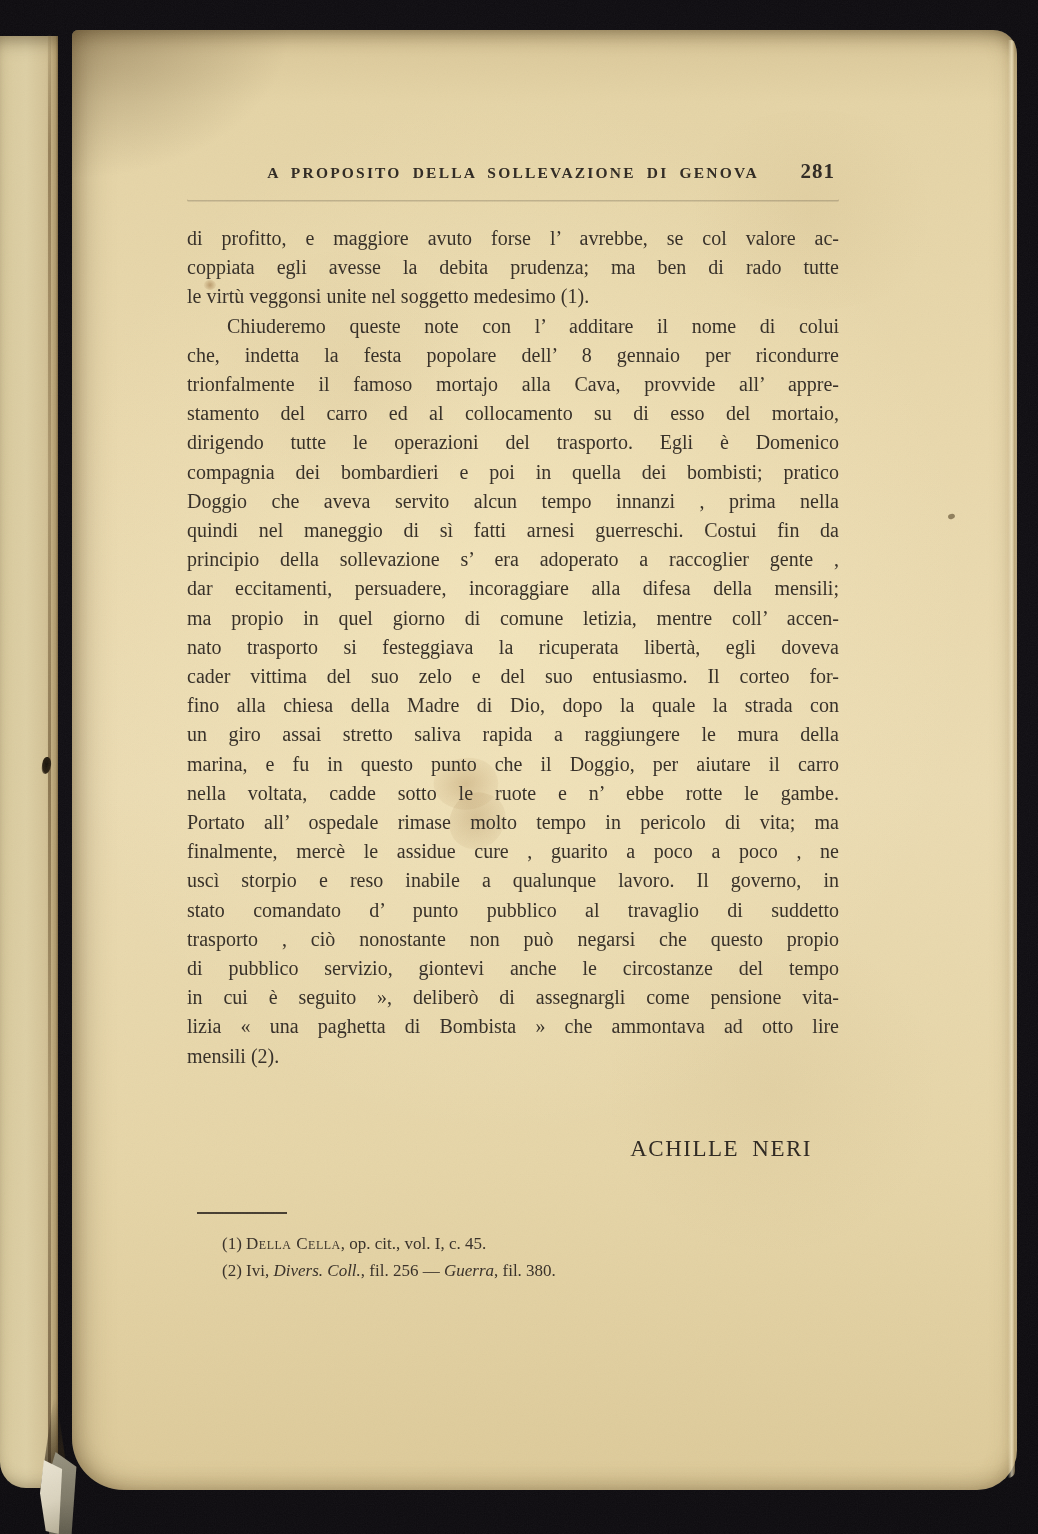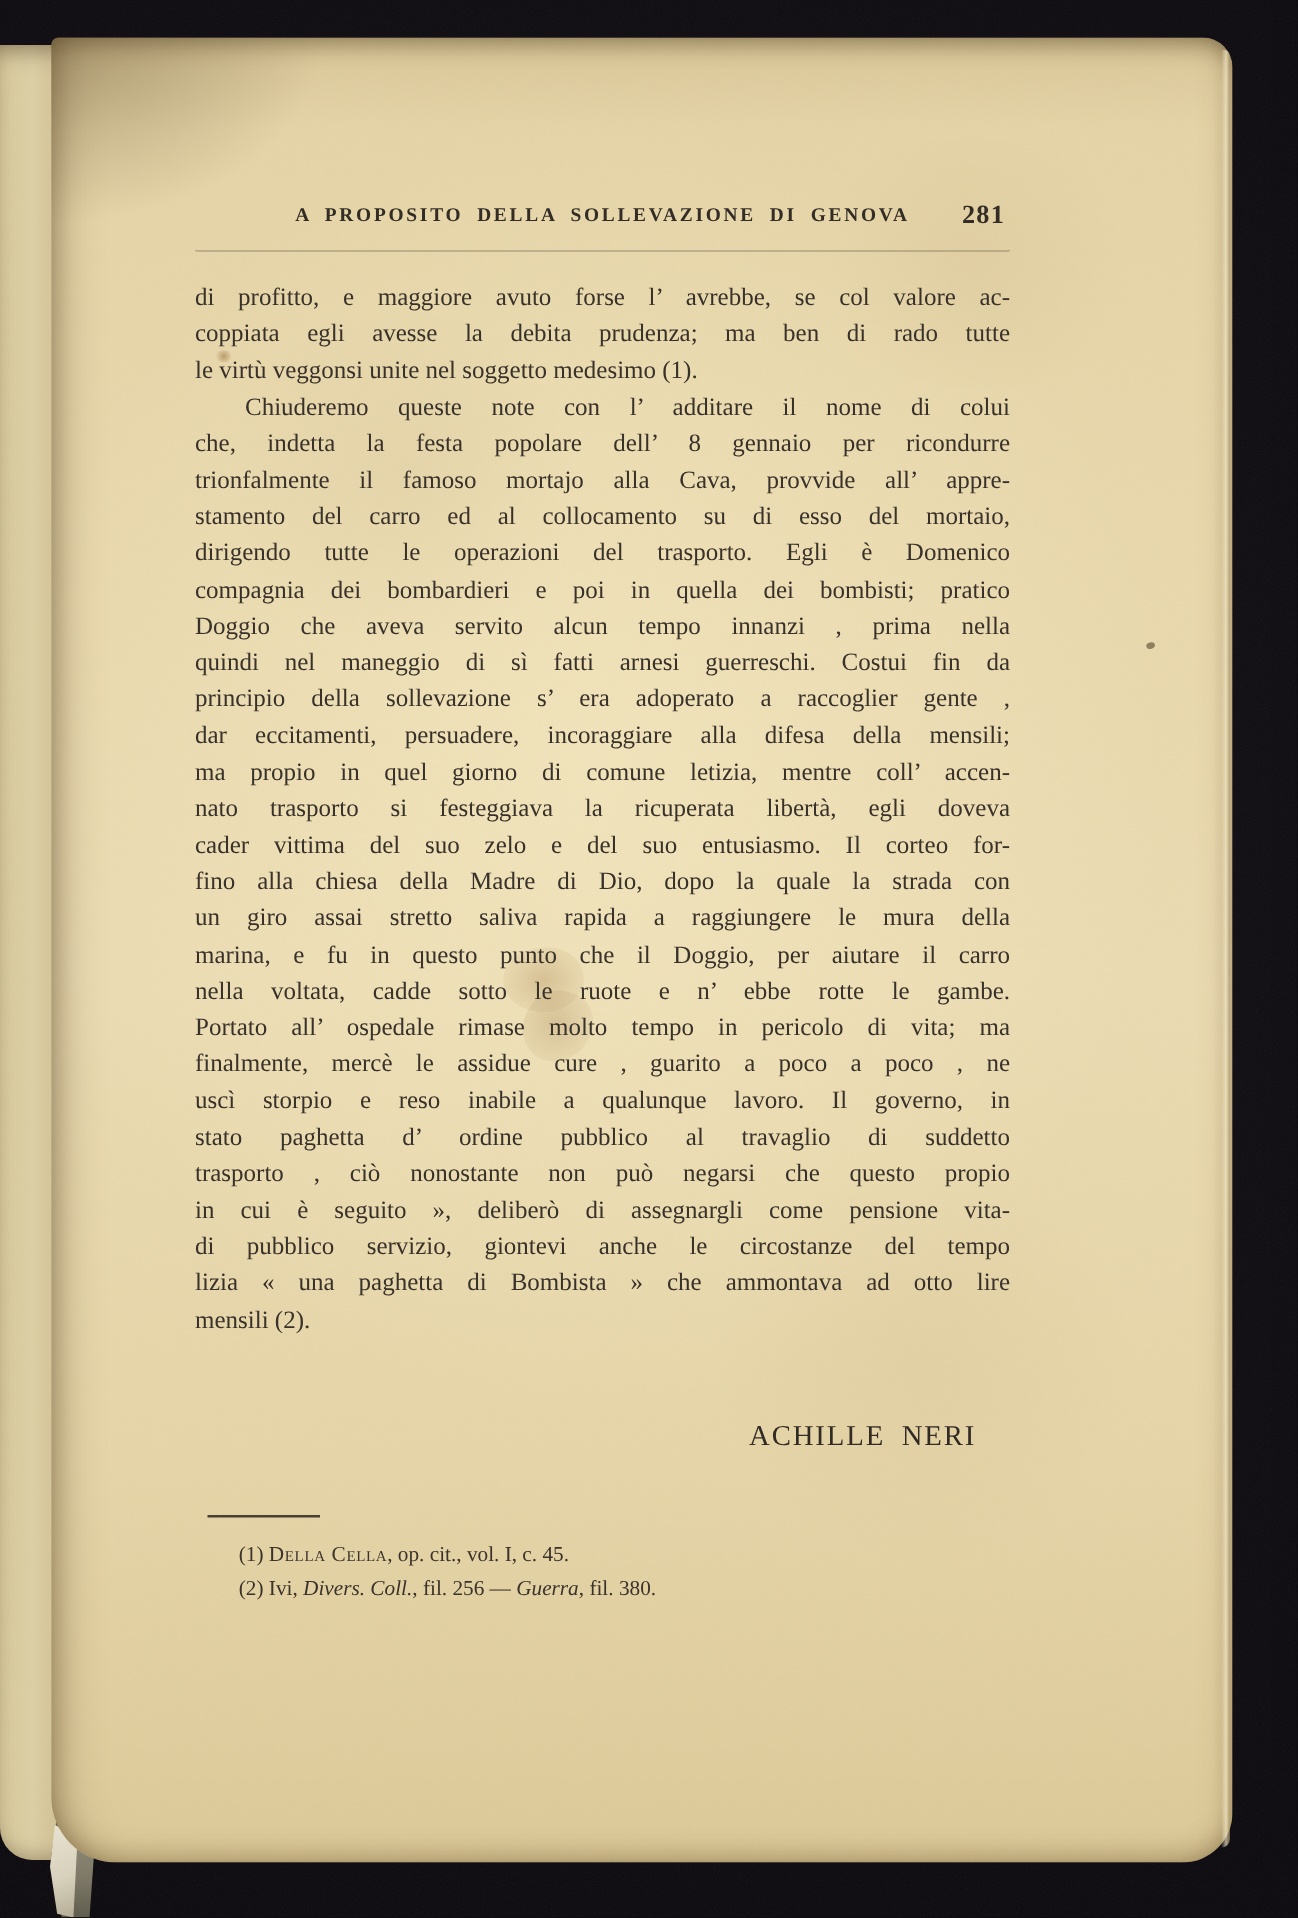--- a/index.html
+++ b/index.html
@@ -41,21 +41,21 @@
     background:linear-gradient(180deg,#97927f 0%,#7d7866 60%,#5f5b4c 100%);
     clip-path:polygon(30% 0%, 95% 18%, 80% 100%, 10% 100%, 0% 40%);
   }
   .torn-piece-front{
     position:absolute;left:40px;top:1460px;width:26px;height:74px;
     background:linear-gradient(160deg,#eae4d2 0%,#d9d2bd 55%,#b3ab93 100%);
     clip-path:polygon(15% 0%, 85% 12%, 72% 100%, 22% 96%, 0% 45%);
   }
   
   .page{
-    position:absolute;left:41px;top:30px;width:945px;height:1460px;
+    position:absolute;left:72px;top:30px;width:945px;height:1460px;
     background:
       radial-gradient(ellipse 75% 55% at 46% 40%, rgba(248,236,196,.55) 0%, rgba(248,236,196,0) 65%),
       linear-gradient(180deg,#d9c697 0%,#e5d4a6 5%,#e9d8ac 28%,#ebdbb1 52%,#e6d5a7 78%,#ddca99 100%);
     border-radius:6px 24px 40px 52px;
     box-shadow:
       inset 0 12px 20px -9px rgba(82,63,32,.55),
       inset 22px 0 34px -18px rgba(85,65,34,.5),
       inset -14px 0 26px -14px rgba(120,95,55,.45),
       inset 0 -14px 24px -12px rgba(115,92,52,.42);
   }
@@ -183,24 +183,24 @@
       <div class="line">ma propio in quel giorno di comune letizia, mentre coll’ accen-</div>
       <div class="line">nato trasporto si festeggiava la ricuperata libertà, egli doveva</div>
       <div class="line">cader vittima del suo zelo e del suo entusiasmo. Il corteo for-</div>
       <div class="line">fino alla chiesa della Madre di Dio, dopo la quale la strada con</div>
       <div class="line">un giro assai stretto saliva rapida a raggiungere le mura della</div>
       <div class="line">marina, e fu in questo punto che il Doggio, per aiutare il carro</div>
       <div class="line">nella voltata, cadde sotto le ruote e n’ ebbe rotte le gambe.</div>
       <div class="line">Portato all’ ospedale rimase molto tempo in pericolo di vita; ma</div>
       <div class="line">finalmente, mercè le assidue cure , guarito a poco a poco , ne</div>
       <div class="line">uscì storpio e reso inabile a qualunque lavoro. Il governo, in</div>
-      <div class="line">stato paghetta d’ ordine pubblico al travaglio di suddetto</div>
+      <div class="line">stato comandato d’ punto pubblico al travaglio di suddetto</div>
       <div class="line">trasporto , ciò nonostante non può negarsi che questo propio</div>
+      <div class="line">di pubblico servizio, giontevi anche le circostanze del tempo</div>
       <div class="line">in cui è seguito », deliberò di assegnargli come pensione vita-</div>
-      <div class="line">di pubblico servizio, giontevi anche le circostanze del tempo</div>
       <div class="line">lizia « una paghetta di Bombista » che ammontava ad otto lire</div>
       <div class="line last">mensili (2).</div>
     </div>
 
     <div class="signature">ACHILLE NERI</div>
 
     <div class="footnote-rule"></div>
 
     <div class="footnotes">
       <div class="fn"><span>(1) </span><span class="sc">Della Cella</span><span>, op. cit., vol. I, c. 45.</span></div>

